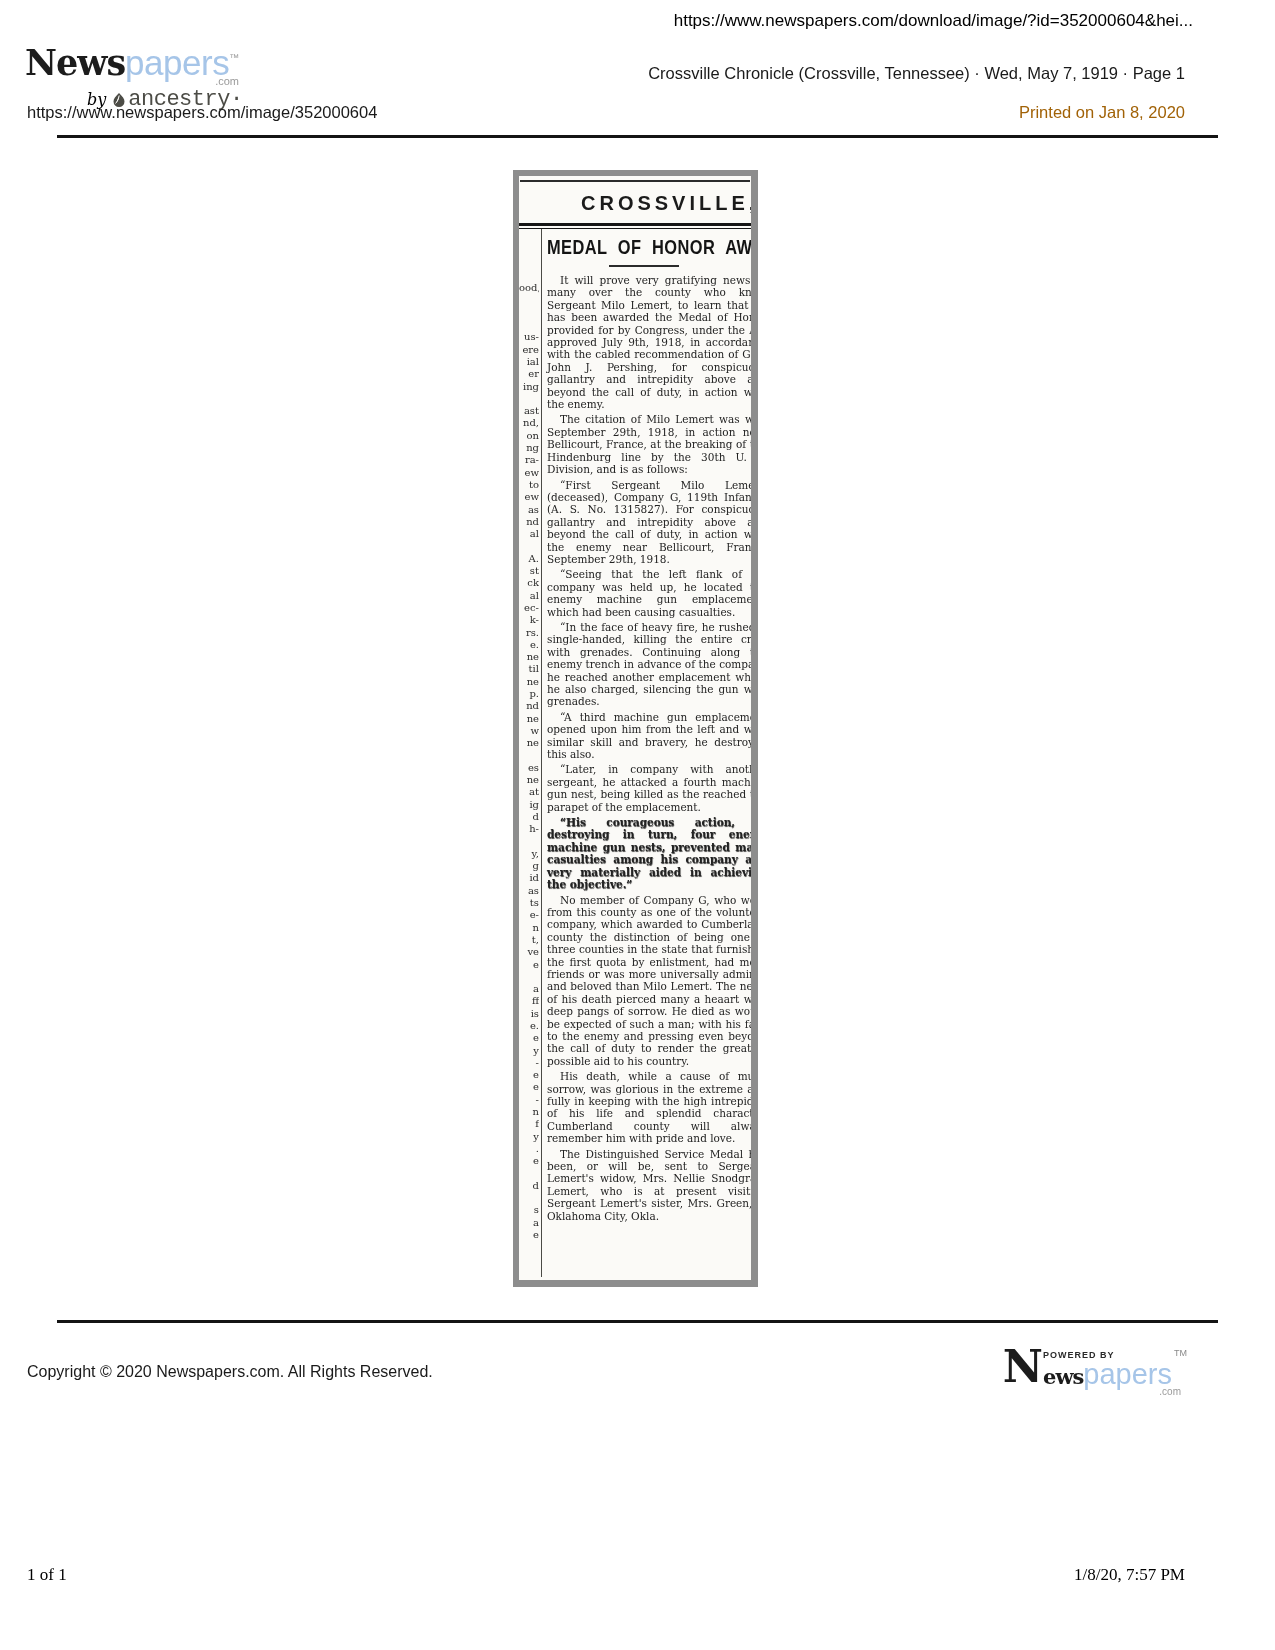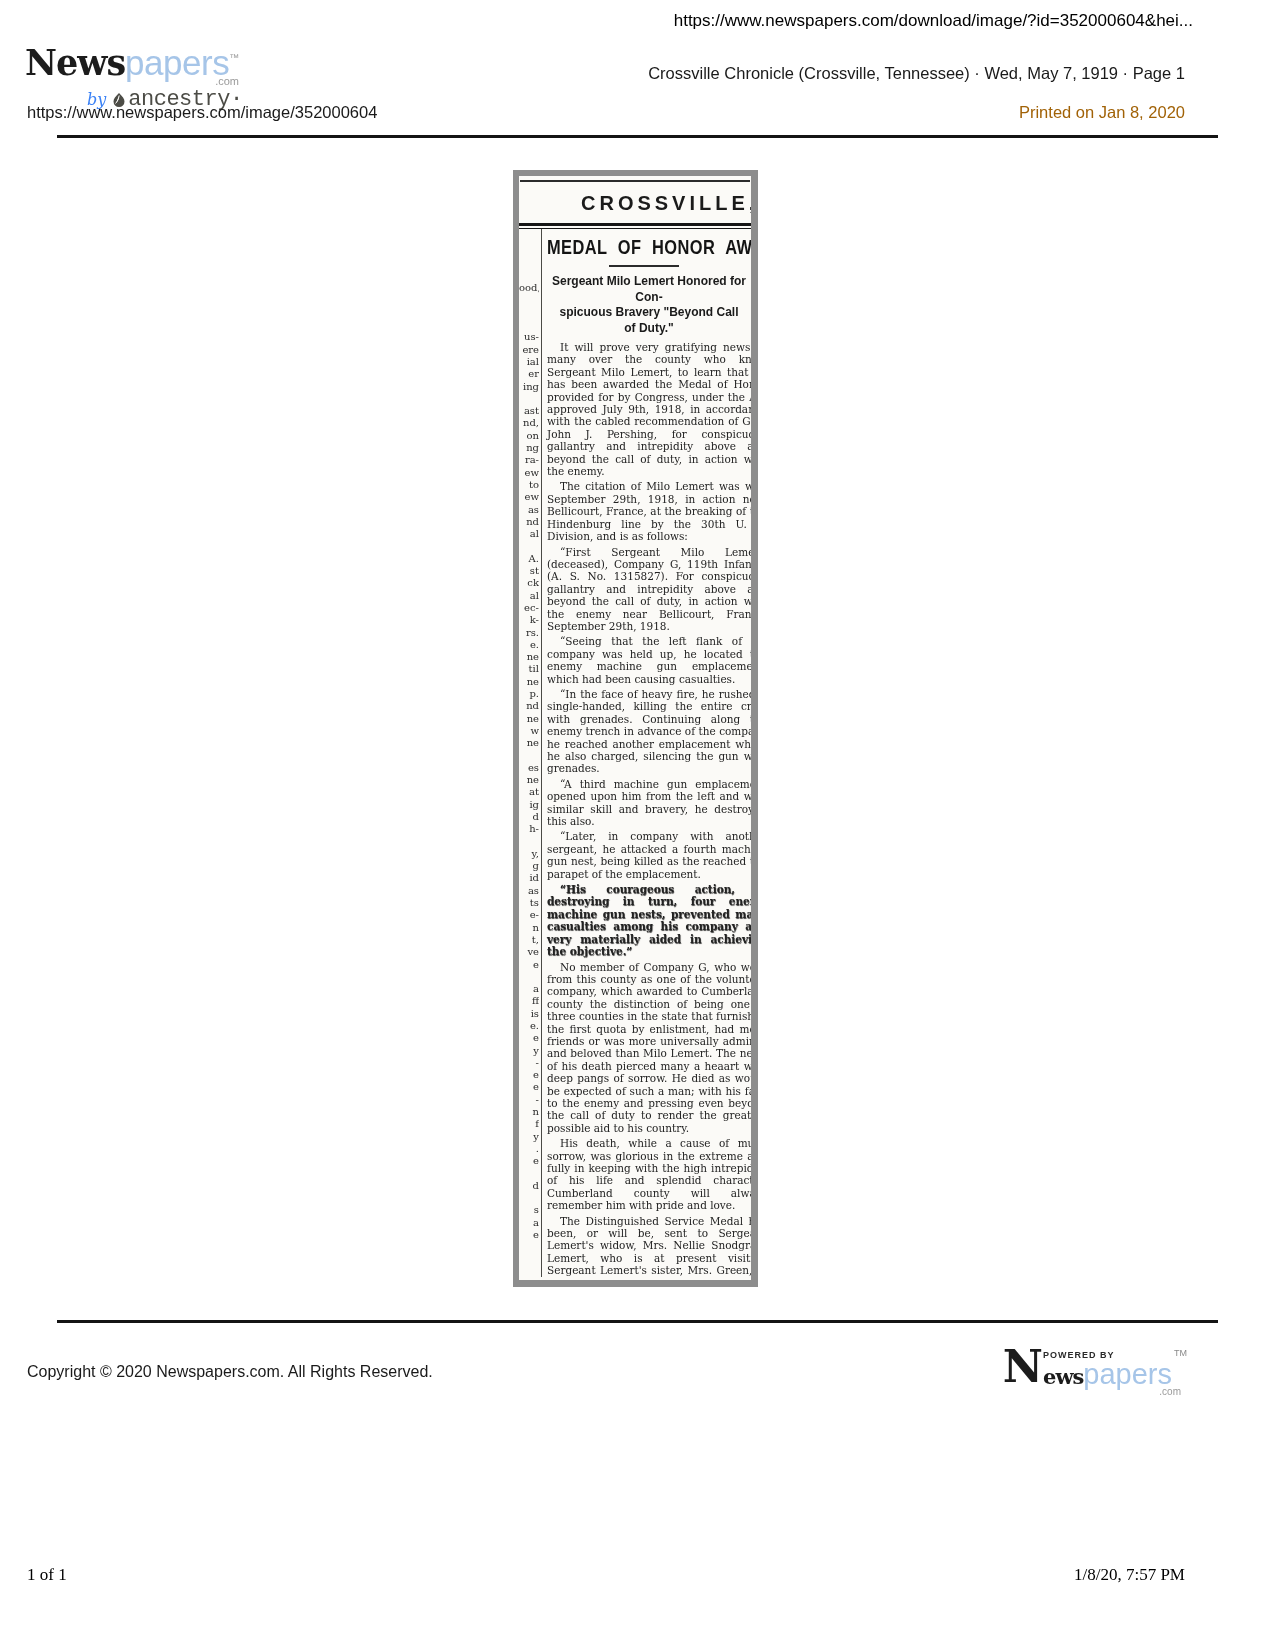--- a/index.html
+++ b/index.html
@@ -21,21 +21,21 @@
     font-family:"Liberation Serif",serif;font-size:17px;color:#000;
   }
   
   .logo-top{position:absolute;left:25px;top:45px;width:230px;}
   .logo-row{white-space:nowrap;line-height:1;}
   .logo-news{font-family:"DejaVu Serif",serif;font-weight:bold;font-size:35px;color:#1c1c1c;letter-spacing:-1px;}
   .logo-papers{font-family:"Liberation Sans",sans-serif;font-size:35px;letter-spacing:-0.5px;}
   .logo-tm{font-size:10px;color:#9a9a9a;vertical-align:14px;}
   .logo-com{text-align:right;font-size:11px;color:#9a9a9a;margin:-4px 16px 0 0;line-height:1;}
   .logo-byline{margin:2px 0 0 62px;white-space:nowrap;line-height:1;}
-  .logo-by{font-family:"DejaVu Serif",serif;font-style:italic;font-size:16px;color:#3b82f6;}
+  .logo-by{font-family:"DejaVu Serif",serif;font-style:italic;font-size:16px;color:#000000;}
   .leaf{display:inline-block;vertical-align:-3px;margin:0 1px 0 5px;}
   .logo-ancestry{font-family:Liberation Mono, monospace;font-size:22px;color:#4c4c46;letter-spacing:-0.5px;}
   .source-line{position:absolute;top:64px;right:90px;font-size:16.5px;color:#1a1a1a;margin-left:32px;}
   .image-url{position:absolute;top:103px;left:27px;font-size:16.5px;color:#1a1a1a;}
   .printed-on{position:absolute;top:103px;right:90px;font-size:16.5px;color:#a16207;}
   .rule-top{position:absolute;top:135px;left:57px;width:1161px;height:3px;background:#141414;}
   .rule-bottom{position:absolute;top:1320px;left:57px;width:1161px;height:3px;background:#141414;}
   
   .clipping{
     position:absolute;left:513px;top:170px;width:245px;height:1117px;
@@ -200,25 +200,20 @@
           <div class="frag">d</div>
           <div class="frag"></div>
           <div class="frag">s</div>
           <div class="frag">a</div>
           <div class="frag">e</div>
         </div>
       <div class="colrule"></div>
       <div class="main-col">
         <div class="headline">MEDAL OF HONOR AWARDED</div>
         <div class="headline-rule"></div>
-        <div class="subhead">
-            <div class="subhead-line">Sergeant Milo Lemert Honored for Con-</div>
-            <div class="subhead-line">spicuous Bravery "Beyond Call</div>
-            <div class="subhead-line">of Duty."</div>
-          </div>
         <div class="article-body">
             <p class="para">It will prove very gratifying news to many over the county who knew Sergeant Milo Lemert, to learn that he has been awarded the Medal of Honor provided for by Congress, under the Act approved July 9th, 1918, in accordance with the cabled recommendation of Gen. John J. Pershing, for conspicuous gallantry and intrepidity above and beyond the call of duty, in action with the enemy.</p>
             <p class="para">The citation of Milo Lemert was won September 29th, 1918, in action near Bellicourt, France, at the breaking of the Hindenburg line by the 30th U. S. Division, and is as follows:</p>
             <p class="para">“First Sergeant Milo Lemert, (deceased), Company G, 119th Infantry (A. S. No. 1315827). For conspicuous gallantry and intrepidity above and beyond the call of duty, in action with the enemy near Bellicourt, France, September 29th, 1918.</p>
             <p class="para">“Seeing that the left flank of his company was held up, he located the enemy machine gun emplacement, which had been causing casualties.</p>
             <p class="para">“In the face of heavy fire, he rushed it single-handed, killing the entire crew with grenades. Continuing along the enemy trench in advance of the company he reached another emplacement which he also charged, silencing the gun with grenades.</p>
             <p class="para">“A third machine gun emplacement opened upon him from the left and with similar skill and bravery, he destroyed this also.</p>
             <p class="para">“Later, in company with another sergeant, he attacked a fourth machine gun nest, being killed as the reached the parapet of the emplacement.</p>
             <p class="para smudged">“His courageous action, in destroying in turn, four enemy machine gun nests, prevented many casualties among his company and very materially aided in achieving the objective.”</p>
             <p class="para">No member of Company G, who went from this county as one of the volunteer company, which awarded to Cumberland county the distinction of being one of three counties in the state that furnished the first quota by enlistment, had more friends or was more universally admired and beloved than Milo Lemert. The news of his death pierced many a heaart with deep pangs of sorrow. He died as would be expected of such a man; with his face to the enemy and pressing even beyond the call of duty to render the greatest possible aid to his country.</p>

